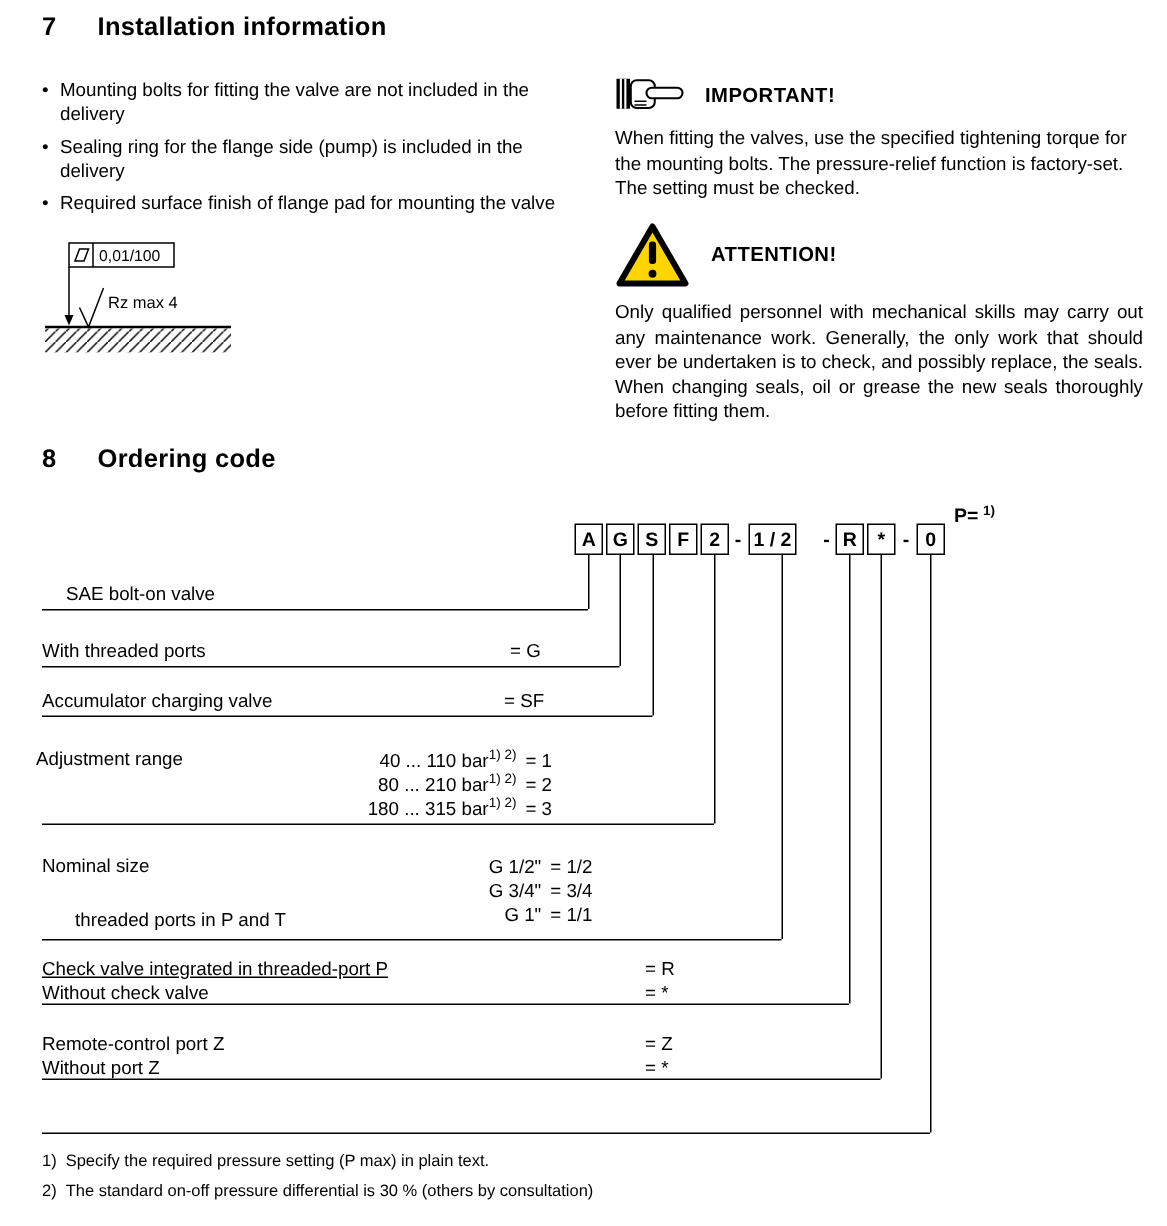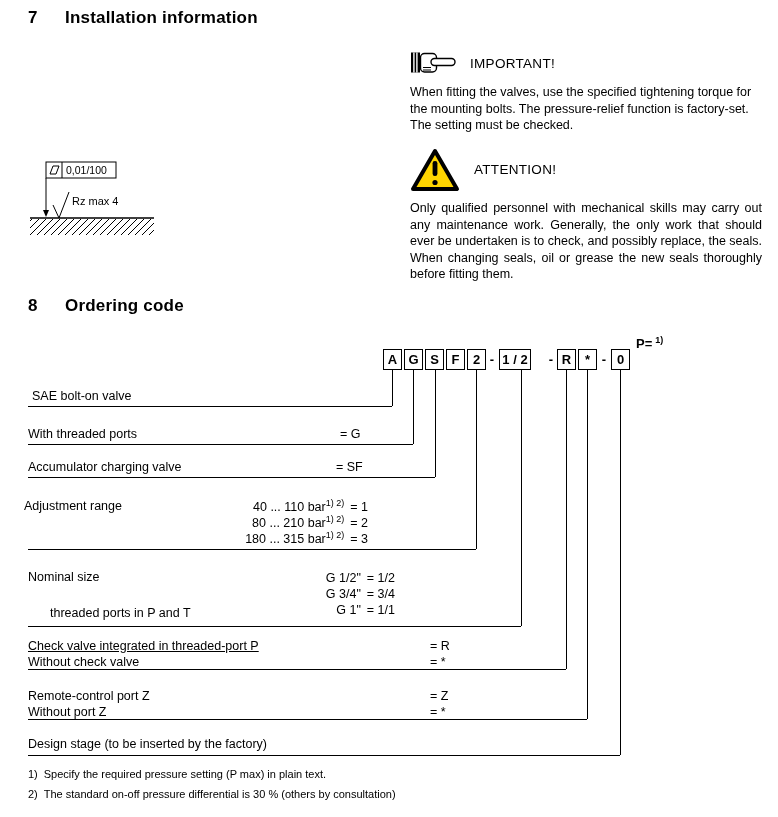--- a/index.html
+++ b/index.html
@@ -7,21 +7,21 @@
     position:relative; width:778px; height:817px; background:#fff;
     font-family:"Liberation Sans", sans-serif; color:#000; overflow:hidden;
   }
   .abs { position:absolute; }
   .sec-head { position:absolute; display:flex; font-size:17px; font-weight:bold; letter-spacing:0.2px; }
   .sec-num { width:37px; }
   .bullets { list-style:none; margin:0; padding:0; font-size:12.5px; line-height:1.3; }
   .bullets li { position:relative; padding-left:12px; margin-bottom:5px; }
   .bullets li::before { content:"\2022"; position:absolute; left:0; }
   .note-row { display:flex; align-items:center; gap:14px; }
-  .note-heading { font-weight:normal; font-size:13.5px; letter-spacing:0.3px; }
+  .note-heading { font-weight:bold; font-size:13.5px; letter-spacing:0.3px; }
   .note-body { font-size:12.5px; line-height:1.33; margin:8px 0 14px 0; }
   .just { text-align:justify; }
   .box {
     position:absolute; top:349px; height:21px; box-sizing:border-box;
     border:1px solid #000; text-align:center; font-weight:bold; font-size:13px; line-height:19px;
   }
   .dash { position:absolute; top:349px; height:21px; line-height:21px; text-align:center; font-weight:bold; font-size:13px; }
   .vline { position:absolute; width:0; border-left:1px solid #000; }
   .hline { position:absolute; height:0; border-top:1px solid #000; }
   .olabel { position:absolute; font-size:12.5px; white-space:nowrap; }
@@ -38,20 +38,25 @@
 </head>
 <body>
 
 <div class="page">
 
   <div class="sec-head" style="left:28px; top:8px;">
     <span class="sec-num">7</span>
     <span>Installation information</span>
   </div>
 
+  <ul class="bullets abs" style="left:28px; top:52px; width:352px;">
+    <li>Mounting bolts for fitting the valve are not included in the delivery</li>
+    <li>Sealing ring for the flange side (pump) is included in the delivery</li>
+    <li>Required surface finish of flange pad for mounting the valve</li>
+  </ul>
 
   <svg class="abs" style="left:30px; top:158px;" width="150" height="82" viewBox="0 0 150 82">
     <defs>
       <pattern id="hatch" patternUnits="userSpaceOnUse" width="7" height="7">
         <line x1="0" y1="7" x2="7" y2="0" stroke="#000" stroke-width="1"></line>
       </pattern>
     </defs>
 
     <line x1="16" y1="20" x2="16" y2="53" stroke="#000" stroke-width="1"></line>
     <polygon points="13,52 19,52 16,59" fill="#000"></polygon>
@@ -110,21 +115,21 @@
   <div class="box" style="left:499px; width:32px;">1 / 2</div>
   <div class="dash" style="left:546px; width:10px;">-</div>
   <div class="box" style="left:557px; width:19px;">R</div>
   <div class="box" style="left:578px; width:19px;">*</div>
   <div class="dash" style="left:599px; width:10px;">-</div>
   <div class="box" style="left:611px; width:19px;">0</div>
   <div class="pmax" style="left:636px; top:336px;">
     <span>P=</span><sup>1)</sup>
   </div>
 
-  <div class="olabel" style="left:32px; top:389px;">SAE bolt-on valve</div>
+  <div class="olabel" style="left:44px; top:389px;">SAE bolt-on valve</div>
   <div class="hline" style="left:28px; top:406px; width:364px;"></div>
   <div class="vline" style="left:392px; top:370px; height:36px;"></div>
 
   <div class="olabel" style="left:28px; top:427px;">With threaded ports</div>
   <div class="olabel" style="left:340px; top:427px;">= G</div>
   <div class="hline" style="left:28px; top:444px; width:385px;"></div>
   <div class="vline" style="left:413px; top:370px; height:74px;"></div>
 
   <div class="olabel" style="left:28px; top:460px;">Accumulator charging valve</div>
   <div class="olabel" style="left:336px; top:460px;">= SF</div>
@@ -157,21 +162,20 @@
   <div class="hline" style="left:28px; top:669px; width:538px;"></div>
   <div class="vline" style="left:566px; top:370px; height:299px;"></div>
 
   <div class="olabel" style="left:28px; top:689px;">Remote-control port Z</div>
   <div class="olabel" style="left:430px; top:689px;">= Z</div>
   <div class="olabel" style="left:28px; top:705px;">Without port Z</div>
   <div class="olabel" style="left:430px; top:705px;">= *</div>
   <div class="hline" style="left:28px; top:719px; width:559px;"></div>
   <div class="vline" style="left:587px; top:370px; height:349px;"></div>
 
-  <div class="olabel" style="left:28px; top:737px;">Design stage  (to be inserted by the factory)</div>
   <div class="hline" style="left:28px; top:755px; width:592px;"></div>
   <div class="vline" style="left:620px; top:370px; height:385px;"></div>
 
   <div class="footnote" style="left:28px; top:768px;">
     <span class="fn-num">1)</span><span>Specify the required pressure setting (P max) in plain text.</span>
   </div>
   <div class="footnote" style="left:28px; top:788px;">
     <span class="fn-num">2)</span><span>The standard on-off pressure differential is 30 % (others by consultation)</span>
   </div>
 

